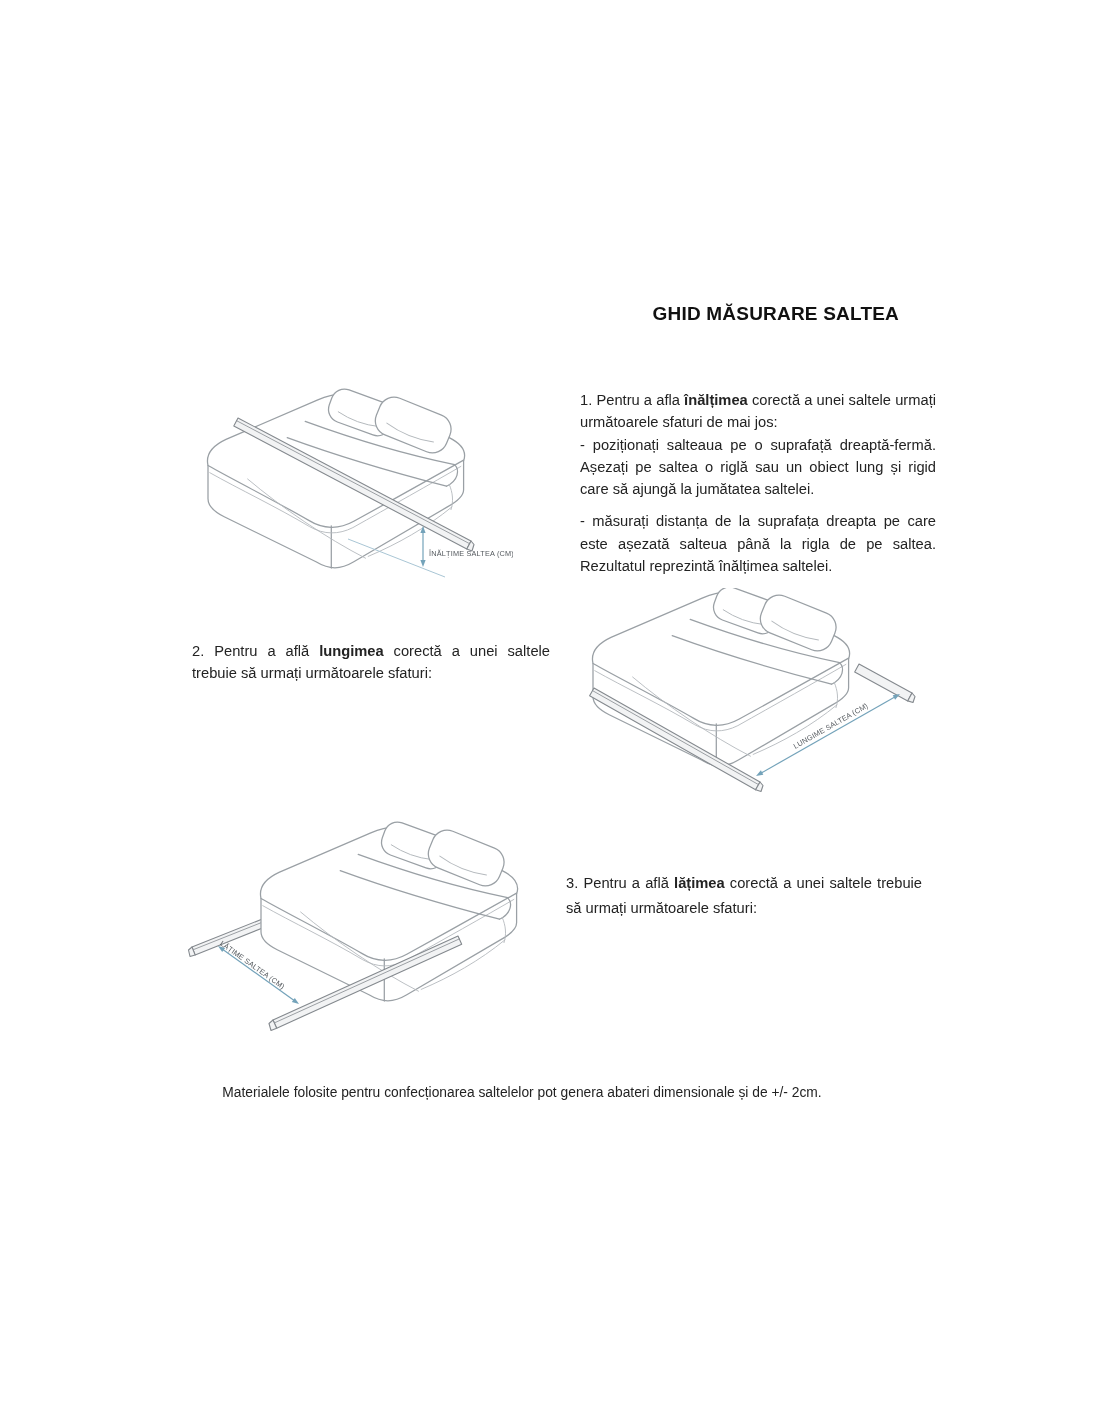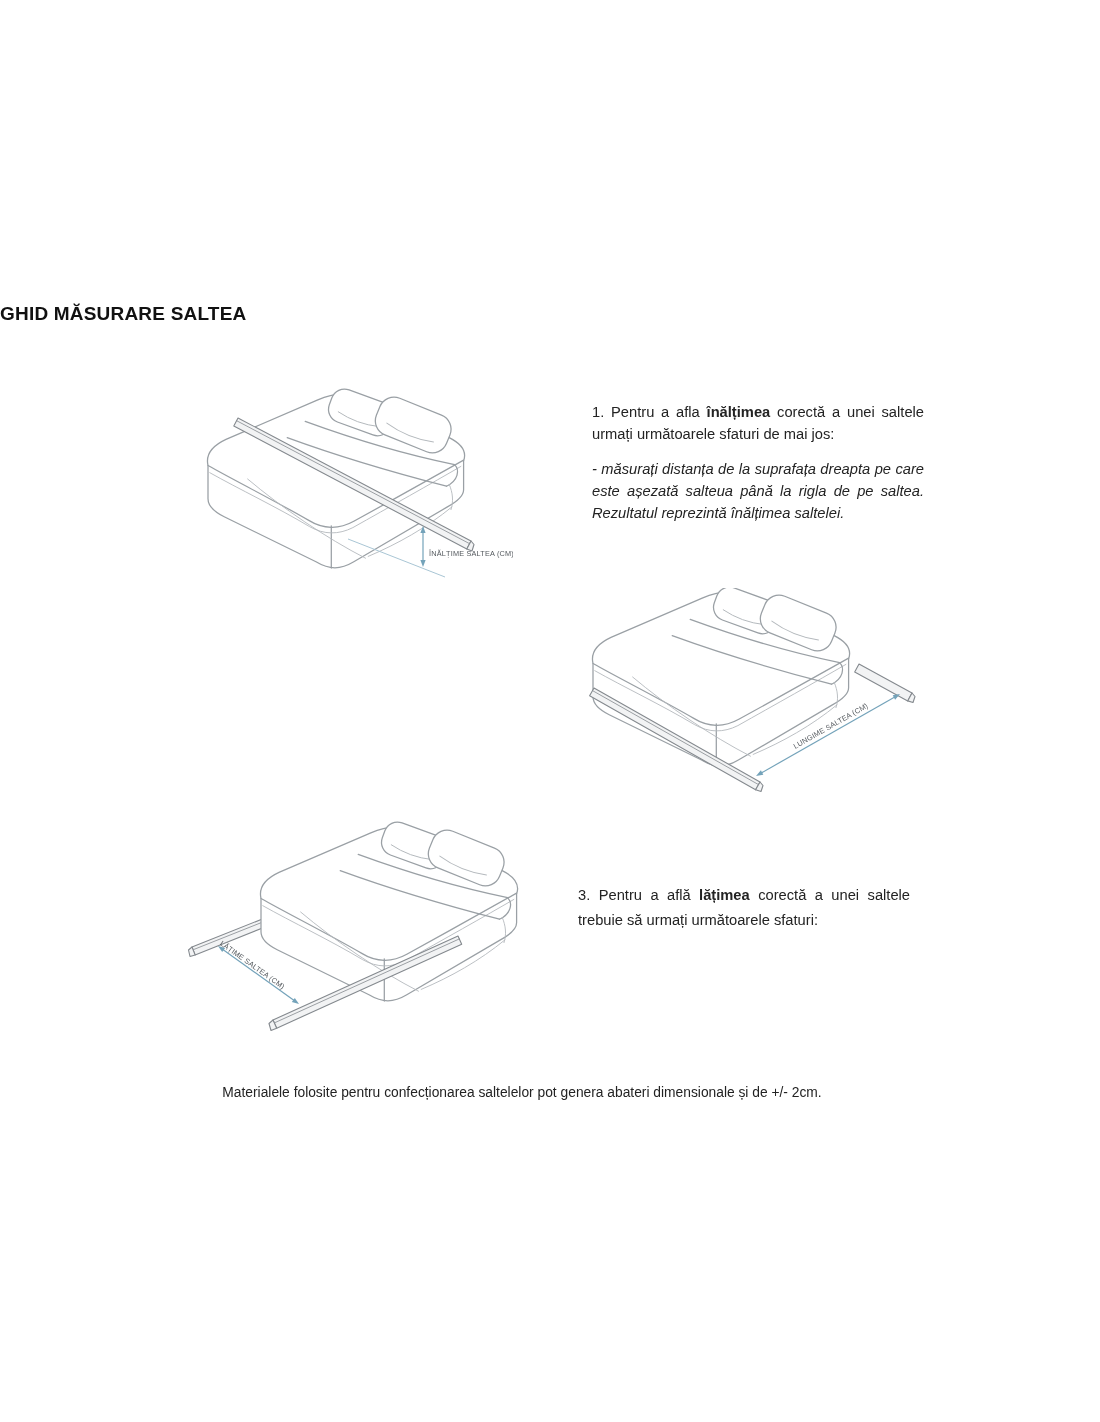--- a/index.html
+++ b/index.html
@@ -1,22 +1,22 @@
 <!DOCTYPE html>
 <html><head>
 <meta charset="utf-8">
 <style>
   html,body{margin:0;padding:0;background:#ffffff;}
   .page{position:relative;width:1100px;height:1422px;background:#ffffff;overflow:hidden;
         font-family:"Liberation Sans",sans-serif;color:#222222;}
-  .title{position:absolute;top:303px;left:0;width:899px;text-align:left;
+  .title{position:absolute;top:303px;left:0;width:899px;text-align:right;
          font-size:19px;font-weight:bold;color:#111111;letter-spacing:.2px;}
   .textblock{position:absolute;font-size:14.7px;color:#232323;text-align:justify;}
-  .textblock p{margin:12px;padding:0;}
-  .textblock p.gap{margin-top:10px;font-style:italic;}
+  .textblock p{margin:0;padding:0;}
+  .textblock p.gap{margin-top:10px;}
   .tb1{left:580px;top:389px;width:356px;line-height:22.3px;}
   .tb2{left:192px;top:640px;width:358px;line-height:22px;}
   .tb3{left:566px;top:871px;width:356px;line-height:25px;}
   .footnote{position:absolute;top:1085px;left:0;width:1044px;text-align:center;
             font-size:13.8px;color:#232323;}
   .illus{position:absolute;}
   .il1{left:183px;top:381px;width:330px;height:215px;text-align:right;}
   .il2{left:570px;top:588px;width:350px;height:215px;}
   .il3{left:178px;top:820px;width:365px;height:230px;}
   svg{display:block;}
@@ -88,24 +88,26 @@
         <path class="marrow" d="M 240,149 L 240,182"></path>
         <polygon class="mhead" points="240,145 237.4,152 242.6,152"></polygon>
         <polygon class="mhead" points="240,186 237.4,179 242.6,179"></polygon>
       </g>
       <text class="dlabel" x="246" y="175">ÎNĂLȚIME SALTEA (CM)</text>
     </svg>
   </div>
 
   <div class="textblock tb1">
     <p><span>1. Pentru a afla </span><b>înălțimea</b><span> corectă a unei saltele urmați următoarele sfaturi de mai jos:</span></p>
+    <p>- poziționați salteaua pe o suprafață dreaptă-fermă. Așezați pe saltea o riglă sau un obiect lung și rigid care să ajungă la jumătatea saltelei.</p>
     <p class="gap">- măsurați distanța de la suprafața dreapta pe care este așezată salteua până la rigla de pe saltea. Rezultatul reprezintă înălțimea saltelei.</p>
   </div>
 
   <div class="textblock tb2">
+    <p><span>2. Pentru a află </span><b>lungimea</b><span> corectă a unei  saltele trebuie să urmați următoarele sfaturi:</span></p>
   </div>
 
   <div class="illus il2">
     <svg width="350" height="215" viewBox="0 0 350 215">
 
       <g>
         <polygon class="ruler" points="289,76 342,105 337.7,112.9 284.7,83.9"></polygon>
         <polygon class="ruler" points="342,105 345,108.5 343,114.5 337.7,112.9"></polygon>
       </g>
       <use href="#bed-shape" transform="translate(-4,-28) scale(0.9)"></use>

